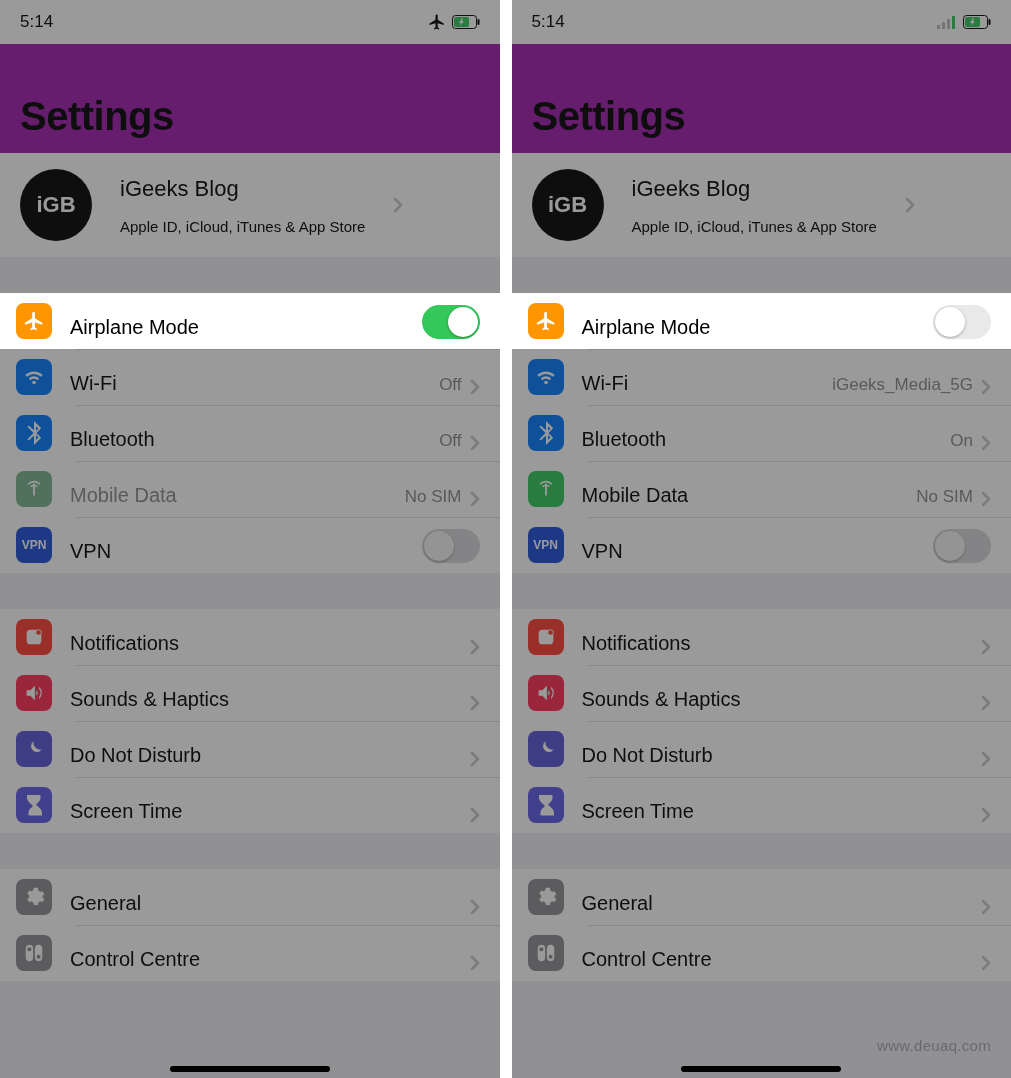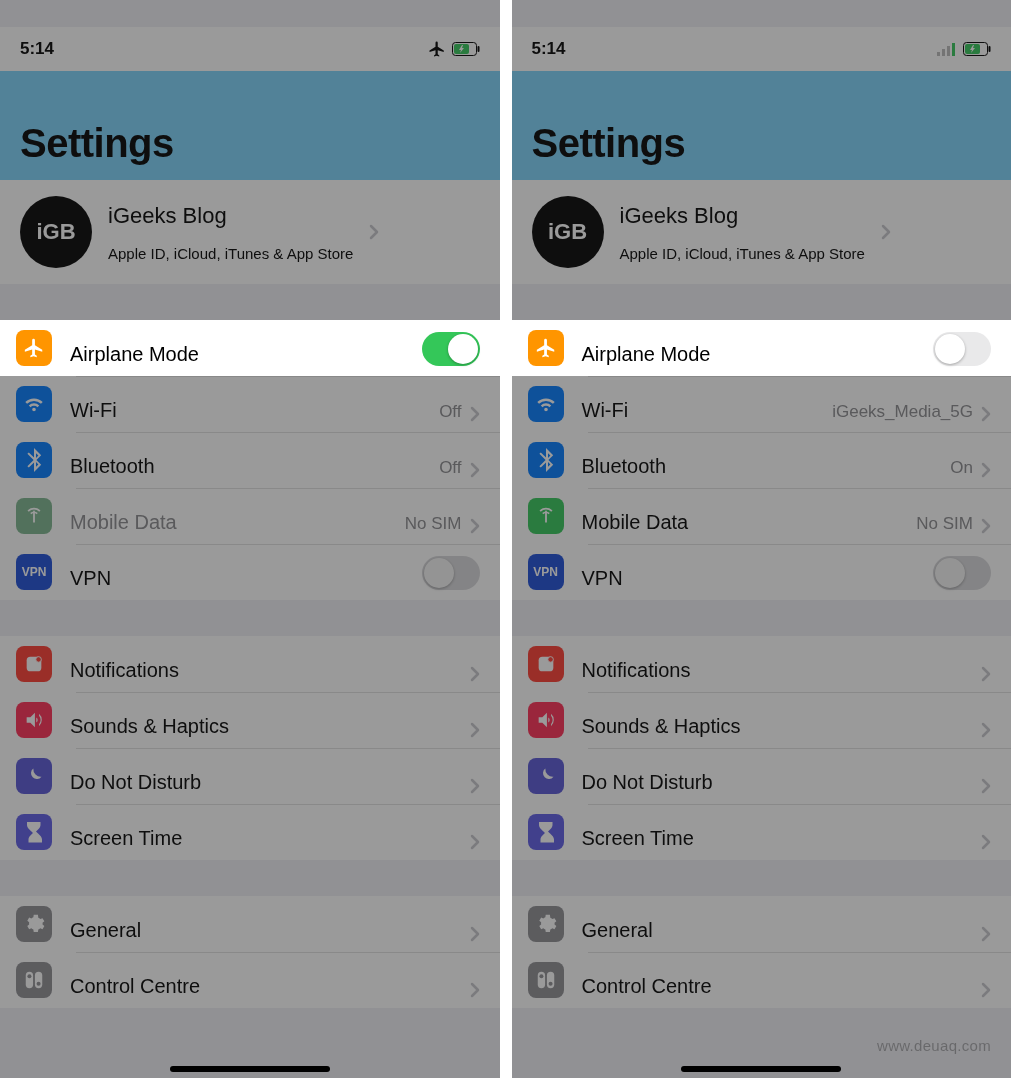--- a/index.html
+++ b/index.html
@@ -30,43 +30,42 @@
     z-index: 5;
   }
 
   .status-bar {
     height: 44px;
     display: flex;
     align-items: center;
     justify-content: space-between;
     padding: 0 20px;
     background: #fff;
-    font-weight: 700;
+    font-weight: 400;
     font-size: 17px;
-    margin-top: 27px;
   }
   .status-right { display: flex; align-items: center; gap: 6px; }
   .status-icon { display: inline-flex; align-items: center; }
 
   .title-area {
-    background: #7dd3fc;
+    background: #a21caf;
     padding: 50px 20px 14px 20px;
   }
   .title-area h1 {
     font-size: 40px;
     font-weight: 800;
     letter-spacing: -0.5px;
   }
 
   .apple-id-row {
     background: #fff;
     display: flex;
     align-items: center;
     padding: 16px 20px;
-    gap: 16px;
+    gap: 28px;
     position: relative;
   }
   .apple-id-avatar {
     width: 72px; height: 72px; border-radius: 50%;
     background: #000; color: #fff;
     display: flex; align-items: center; justify-content: center;
     font-weight: 800; font-size: 22px;
   }
   .apple-id-text .name { font-size: 22px; font-weight: 400; }
   .apple-id-text .sub { font-size: 15px; color: #000; margin-top: 16px; }

